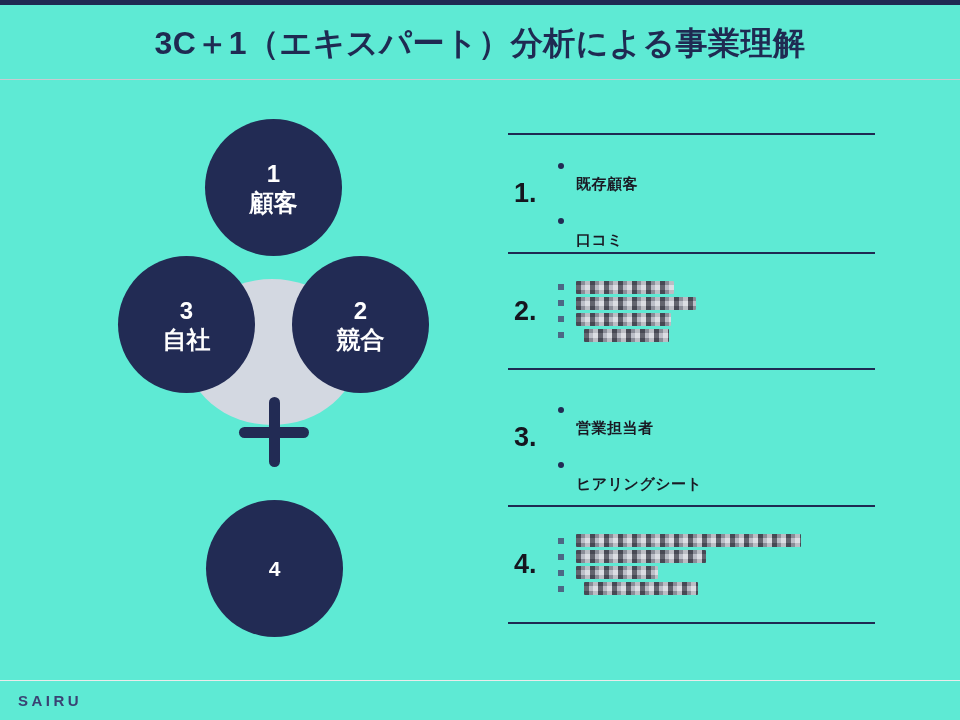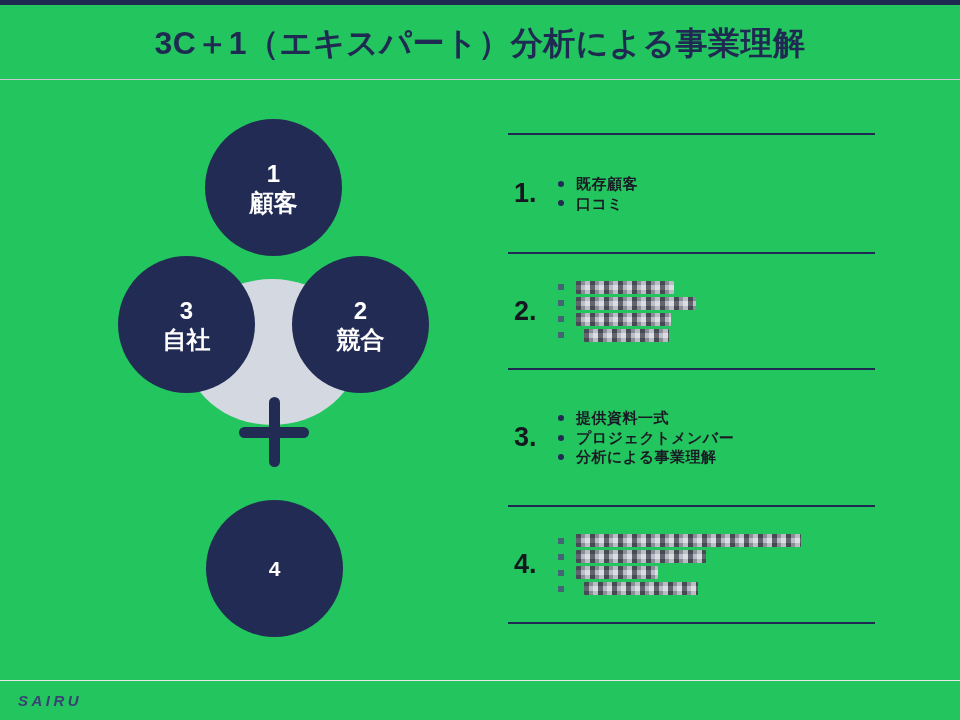--- a/index.html
+++ b/index.html
@@ -1,18 +1,18 @@
 <!DOCTYPE html>
 <html><head>
 <meta charset="utf-8">
 <style>
   * { margin: 0; padding: 0; box-sizing: border-box; }
   html, body { width: 960px; height: 720px; background: #fff; }
   body { font-family: "Liberation Sans", "DejaVu Sans", sans-serif; }
-  .slide { position: relative; width: 960px; height: 720px; background: #22c55e; overflow: hidden; }
+  .slide { position: relative; width: 960px; height: 720px; background: #5eead4; overflow: hidden; }
 
   
   .top-bar { position: absolute; left: 0; top: 0; width: 960px; height: 5px; background: #1f2a52; }
 
   
   .title { position: absolute; left: 0; top: 22px; width: 960px; text-align: center;
            font-size: 32px; font-weight: bold; color: #1f2a52; letter-spacing: 0.5px; }
   .title-divider { position: absolute; left: 0; top: 79px; width: 960px; height: 1px; background: #c9cbd0; }
 
   
@@ -40,35 +40,35 @@
   .sources { position: absolute; left: 508px; top: 133px; width: 367px; border-top: 2px solid #1f2a52; }
   .src-row { display: flex; align-items: center; border-bottom: 2px solid #1f2a52; }
   .src-row.h1 { height: 119px; }
   .src-row.h2 { height: 116px; }
   .src-row.h3 { height: 137px; }
   .src-row.h4 { height: 117px; }
   .src-num { width: 50px; padding-left: 6px; font-size: 27px; font-weight: bold; color: #15161f; }
   .src-items { list-style: none; flex: 1; }
   .src-items li { display: flex; align-items: center; line-height: 19.5px; }
   .dot { width: 6px; height: 6px; border-radius: 50%; background: #222b54; margin-right: 12px; flex-shrink: 0; }
-  .li-txt { font-size: 15px; font-weight: bold; color: #1a1a24; letter-spacing: 0.5px; }
+  .li-txt { font-size: 15px; font-weight: bold; color: #1a1a24; letter-spacing: 0.5px; margin-top: 36px; }
 
   
   .src-items li.redacted-line { margin: 3px 0; }
   .sq { width: 6px; height: 6px; background: #4a5278; opacity: 0.85; margin-right: 12px; flex-shrink: 0;
         filter: blur(0.4px); }
   .redact-bar { height: 13px; border-radius: 1px; filter: blur(0.5px); background-color: #dcdee4;
     background-image:
       repeating-linear-gradient(90deg, rgba(28,30,42,.62) 0 5px, rgba(130,134,148,.30) 5px 9px, rgba(225,227,232,.55) 9px 14px),
       repeating-linear-gradient(180deg, rgba(45,47,60,.45) 0 4px, rgba(200,202,210,.40) 4px 9px); }
 
   
   .footer-divider { position: absolute; left: 0; top: 680px; width: 960px; height: 1px; background: #ebebeb; }
   .logo { position: absolute; left: 18px; top: 692px; font-size: 15px; font-weight: bold;
-          letter-spacing: 3.5px; color: #3a4273; font-style: italic; }
+          letter-spacing: 3.5px; color: #3a4273; }
 </style>
 </head>
 <body>
 
 <div class="slide">
 
   <div class="top-bar"></div>
 
   <div class="title">3C＋1（エキスパート）分析による事業理解</div>
   <div class="title-divider"></div>
@@ -137,29 +137,25 @@
             <span class="redact-bar" style="width: 85px; margin-left: 8px;"></span>
           </li>
         </ul>
     </div>
 
     <div class="src-row h3">
       <div class="src-num">3.</div>
       <ul class="src-items">
           <li>
             <span class="dot"></span>
-            <span class="li-txt">提供資料一式</span>
+            <span class="li-txt">営業担当者</span>
           </li>
           <li>
             <span class="dot"></span>
-            <span class="li-txt">プロジェクトメンバー</span>
-          </li>
-          <li>
-            <span class="dot"></span>
-            <span class="li-txt">分析による事業理解</span>
+            <span class="li-txt">ヒアリングシート</span>
           </li>
         </ul>
     </div>
 
     <div class="src-row h4">
       <div class="src-num">4.</div>
       <ul class="src-items">
           <li class="redacted-line">
             <span class="sq"></span>
             <span class="redact-bar" style="width: 225px; margin-left: 0px;"></span>

